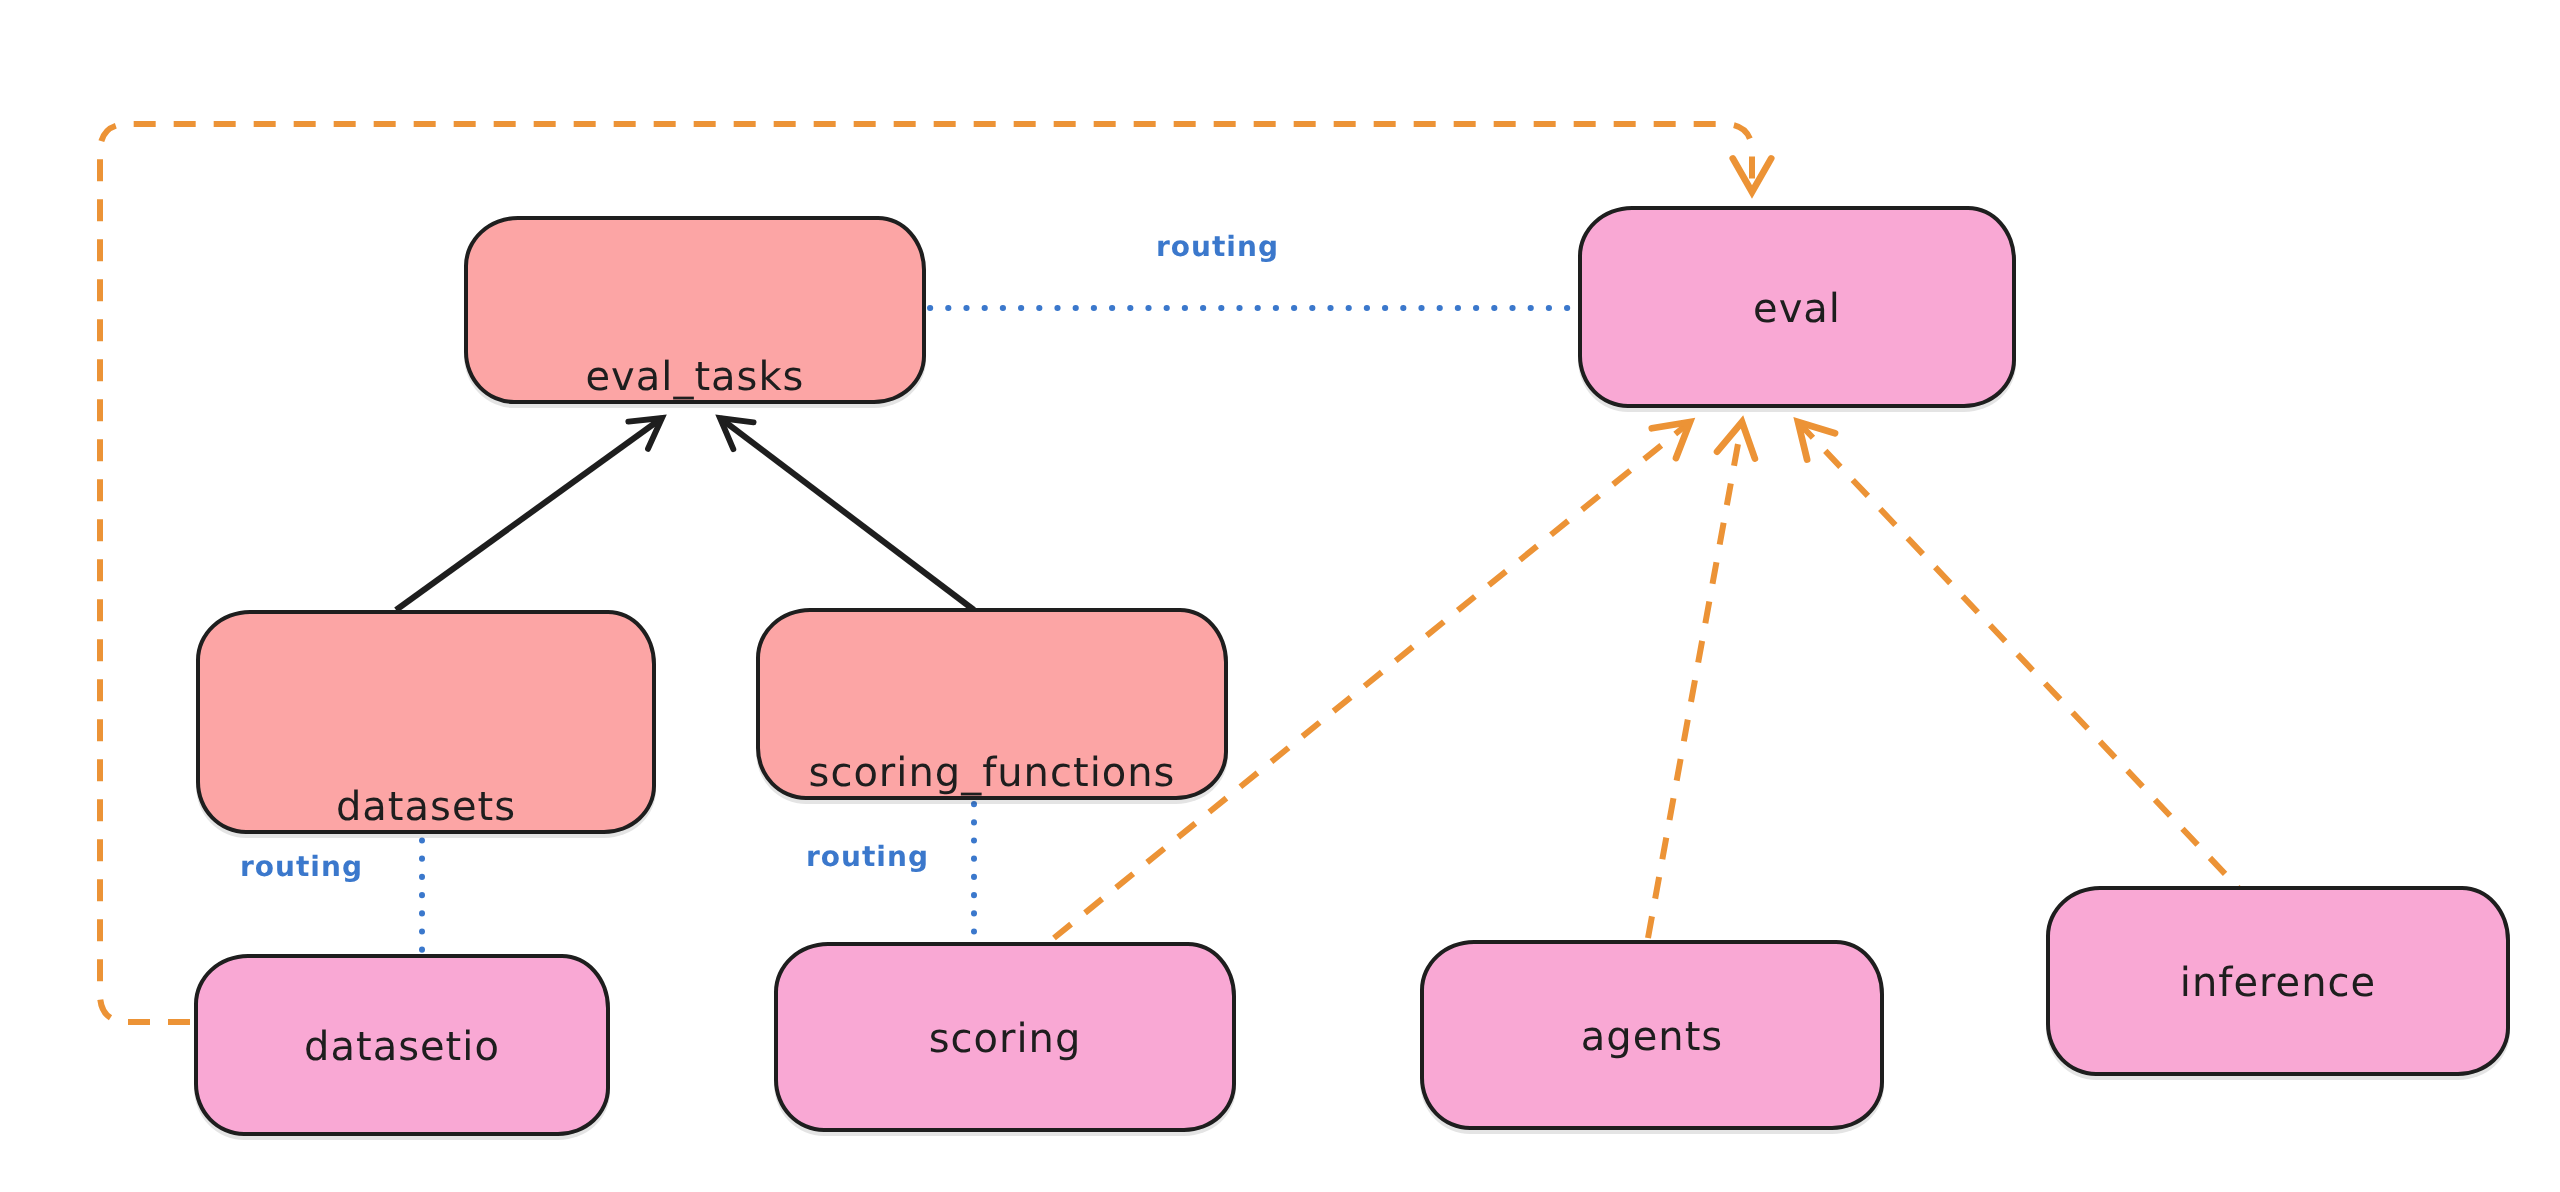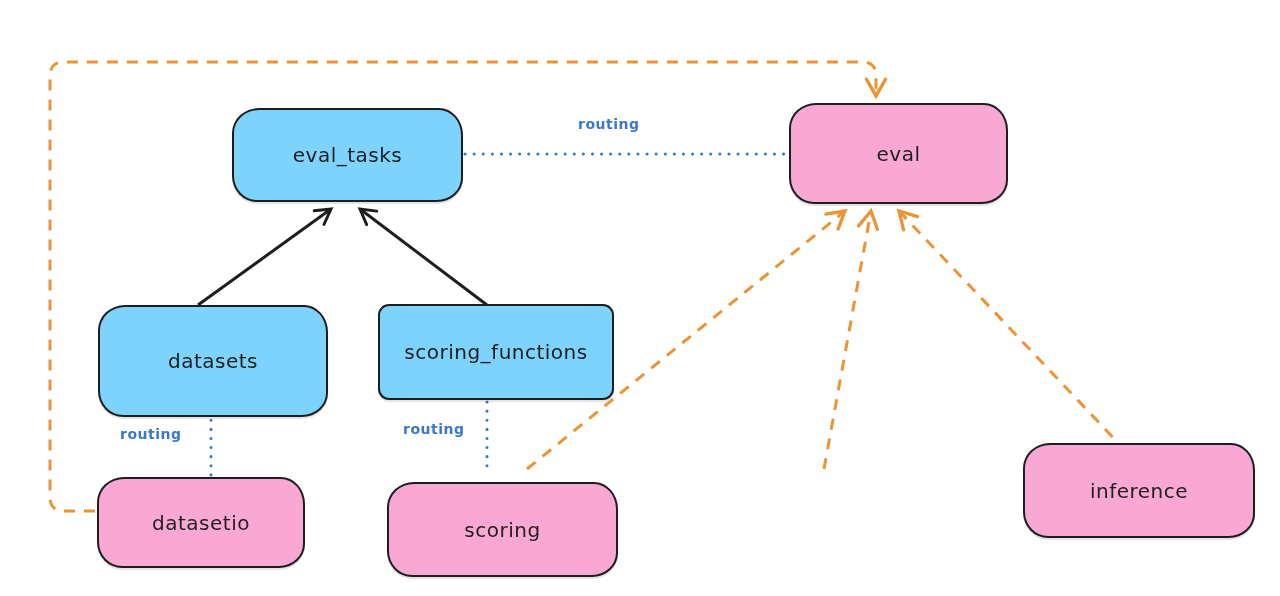--- a/index.html
+++ b/index.html
@@ -29,21 +29,21 @@
     display: flex;
     align-items: center;
     justify-content: center;
     font-size: 20px;
     color: #1e1e1e;
     letter-spacing: 0.5px;
     
     border-radius: 27px 24px 26px 25px / 25px 27px 24px 26px;
     box-shadow: 0 2px 0 rgba(30,30,30,0.12);
   }
-  .node-blue  { background: #7dd3fc; }
+  .node-blue  { background: #fca5a5; align-items: flex-end; }
   .node-green { background: #f9a8d4; }
   .edge-label {
     position: absolute;
     color: #3b78cc;
     font-size: 14px;
     font-weight: 600;
     letter-spacing: 0.5px;
     white-space: nowrap;
   }
 </style>
@@ -81,32 +81,35 @@
   </div>
 
   <div class="node node-green" style="left:789px; top:103px; width:219px; height:101px;">
     <span>eval</span>
   </div>
 
   <div class="node node-blue" style="left:98px; top:305px; width:230px; height:112px;">
     <span>datasets</span>
   </div>
 
-  <div class="node node-blue" style="left:378px; top:304px; width:236px; height:96px;border-radius:11px;">
+  <div class="node node-blue" style="left:378px; top:304px; width:236px; height:96px;">
     <span>scoring_functions</span>
   </div>
 
   <div class="node node-green" style="left:97px; top:477px; width:208px; height:91px;">
     <span>datasetio</span>
   </div>
 
-  <div class="node node-green" style="left:387px; top:482px; width:231px; height:95px;">
+  <div class="node node-green" style="left:387px; top:471px; width:231px; height:95px;">
     <span>scoring</span>
   </div>
 
+  <div class="node node-green" style="left:710px; top:470px; width:232px; height:95px;">
+    <span>agents</span>
+  </div>
 
   <div class="node node-green" style="left:1023px; top:443px; width:232px; height:95px;">
     <span>inference</span>
   </div>
 
   <div class="edge-label" style="left:578px; top:116px;">routing</div>
 
   <div class="edge-label" style="left:120px; top:426px;">routing</div>
 
   <div class="edge-label" style="left:403px; top:421px;">routing</div>

